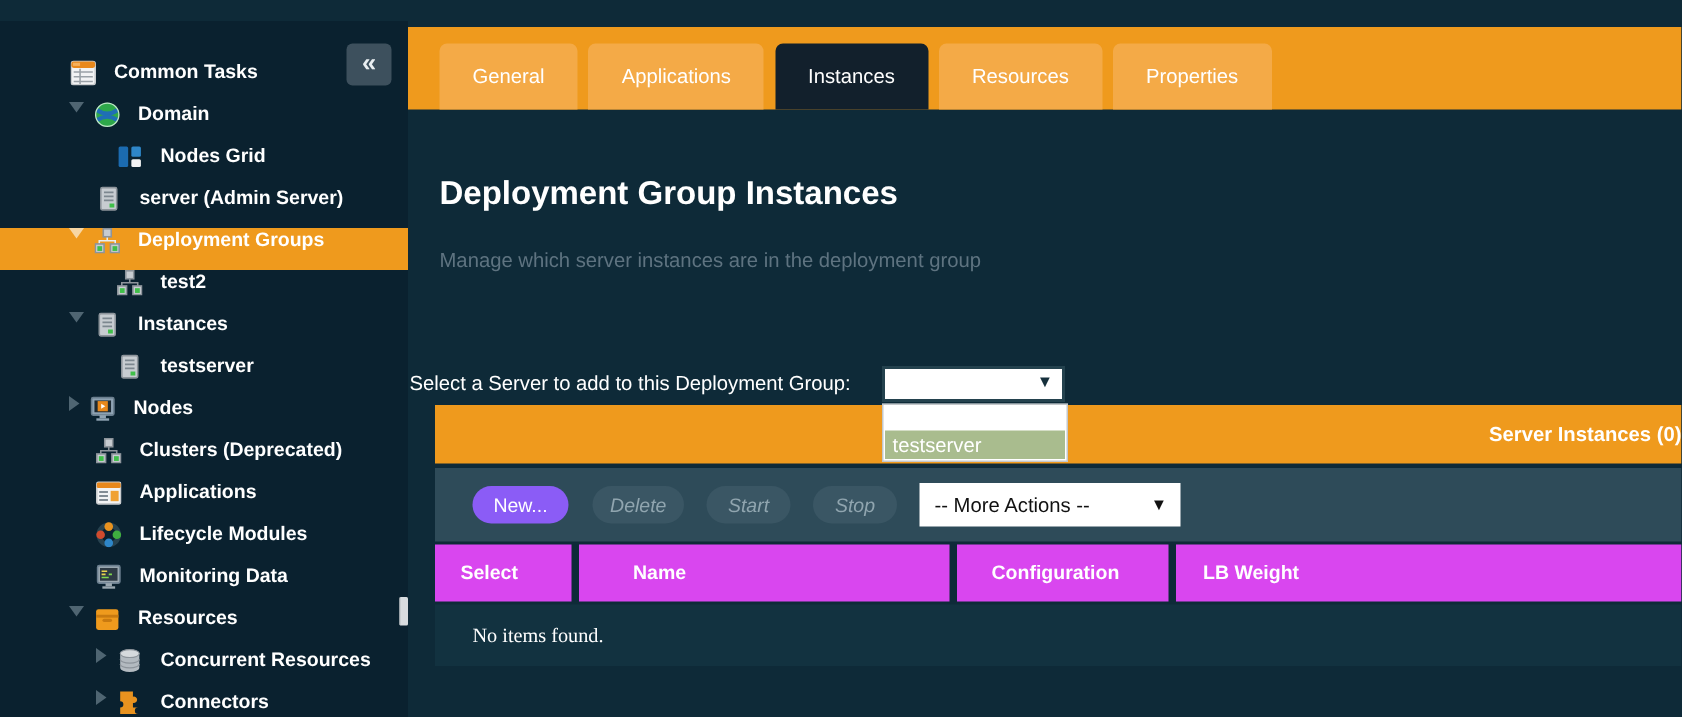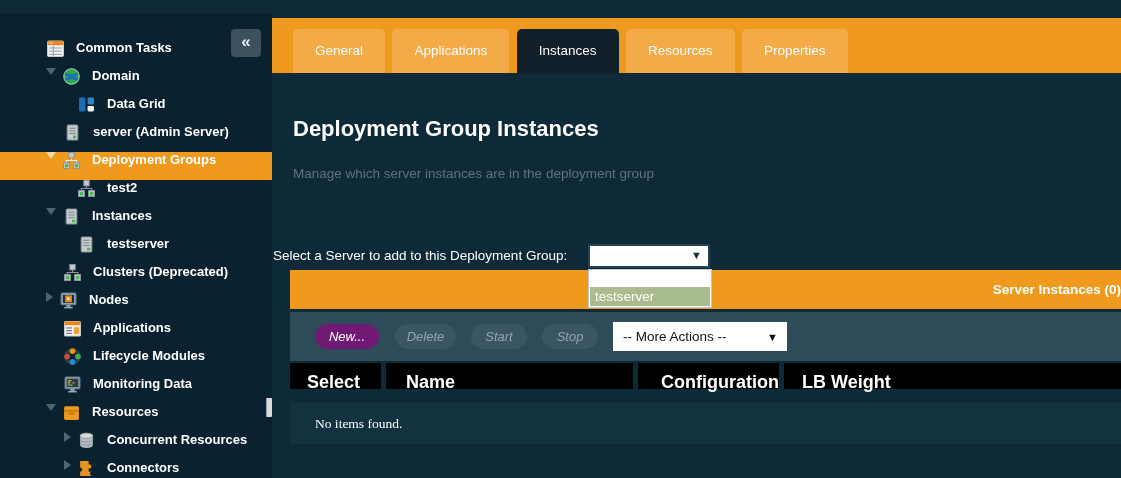--- a/index.html
+++ b/index.html
@@ -86,45 +86,45 @@
     position:absolute; left:18px; top:197px; right:0; height:39px;
     background:#ef9a1d; line-height:39px; padding-left:28px;
     font-size:13.5px; font-weight:bold; color:#ffffff;text-align:right;
   }
   .toolbar {
     position:absolute; left:18px; top:239px; right:0; height:49px;
     background:#2e4b59;
   }
   .btn {
     position:absolute; top:12px; height:25px; border:none; border-radius:13px;
-    background:#701a75; color:#ffffff; font-size:13px;
-    font-family:"Liberation Sans", sans-serif; cursor:pointer;font-style:italic;
+    background:#8b5cf6; color:#ffffff; font-size:13px;
+    font-family:"Liberation Sans", sans-serif; cursor:pointer;
   }
   .btn.disabled { background:#3a5664; color:#90a5af; font-style:italic; cursor:default; }
   .btn-new    { left:25px;  width:64px; }
   .btn-delete { left:105px; width:61px; }
   .btn-start  { left:181px; width:56px; }
   .btn-stop   { left:252px; width:56px; }
   .more-actions {
     position:absolute; left:323px; top:10px; width:174px; height:29px;
     background:#ffffff; color:#111111; font-size:13.5px; line-height:29px;
     padding-left:10px; cursor:pointer;
   }
   .more-actions .arrow { position:absolute; right:9px; top:1px; color:#111111; font-size:11px; }
 
   .table-head {
     position:absolute; left:18px; top:290px; right:0; height:38px;
     display:flex; gap:5px;
   }
   .th {
-    background:#000000; height:26px; line-height:38px;
-    font-size:18px; font-weight:bold; color:#ffffff; padding-left:17px;
+    background:#d946ef; height:38px; line-height:38px;
+    font-size:13px; font-weight:bold; color:#ffffff; padding-left:17px;
   }
   .th-select { width:91px;  flex:none; }
-  .th-name   { width:247px; flex:none; padding-left:20px; }
+  .th-name   { width:247px; flex:none; padding-left:36px; }
   .th-lb     { width:337px; flex:none; padding-left:18px; }
   .th-config { flex:1; padding-left:23px; }
 
   .empty-row {
     position:absolute; left:18px; top:330px; right:0; height:41px;
     background:#123240; line-height:41px; padding-left:25px;
     font-size:13.5px; color:#ffffff;font-family:Liberation Serif, serif;
   }
 </style>
 </head>
@@ -170,21 +170,21 @@
 
     <div class="nav-row">
       <span class="sp38"></span>
       <span class="icon">
         <svg width="17" height="17" viewBox="0 0 16 16">
             <rect x="1" y="1.5" width="6" height="13" rx="1" fill="#1b6bb0"></rect>
             <rect x="9" y="1.5" width="6" height="6.5" rx="1" fill="#2e86c8"></rect>
             <rect x="9" y="9.5" width="6" height="5" rx="1" fill="#f2f3f4"></rect>
           </svg>
       </span>
-      <span class="lbl">Data Grid</span>
+      <span class="lbl">Nodes Grid</span>
     </div>
 
     <div class="nav-row">
       <span class="sp24"></span>
       <span class="icon">
         <svg width="17" height="17" viewBox="0 0 16 16">
             <rect x="3" y="1" width="10" height="14" rx="1" fill="#c7ccd1" stroke="#8d949b"></rect>
             <g stroke="#7d8790">
               <line x1="5" y1="4" x2="11" y2="4"></line>
               <line x1="5" y1="6.5" x2="11" y2="6.5"></line>
@@ -256,49 +256,49 @@
               <line x1="5" y1="6.5" x2="11" y2="6.5"></line>
               <line x1="5" y1="9" x2="11" y2="9"></line>
             </g>
             <rect x="8.5" y="11" width="3" height="2.5" fill="#3fbf49"></rect>
           </svg>
       </span>
       <span class="lbl">testserver</span>
     </div>
 
     <div class="nav-row">
+      <span class="sp6"></span>
+        <span class="tri tri-right"></span>
+        <span class="sp7"></span>
+      <span class="icon">
+        <svg width="17" height="17" viewBox="0 0 16 16">
+            <rect x="1" y="1" width="14" height="11" rx="1" fill="#8fa3b3" stroke="#6b7f8f"></rect>
+            <rect x="2.8" y="2.8" width="10.4" height="7.4" fill="#1d2a33"></rect>
+            <rect x="4.8" y="3.2" width="6.4" height="6.4" fill="#e8881c"></rect>
+            <path d="M7 4.8 L9.6 6.4 L7 8 Z" fill="#ffffff"></path>
+            <rect x="6" y="12" width="4" height="2" fill="#8fa3b3"></rect>
+            <rect x="4" y="14" width="8" height="1.5" fill="#8fa3b3"></rect>
+          </svg>
+      </span>
+      <span class="lbl">Nodes</span>
+    </div>
+
+    <div class="nav-row">
       <span class="sp24"></span>
       <span class="icon">
         <svg width="17" height="17" viewBox="0 0 16 16">
             <path d="M8 5.5 V8 M3 10 V8 H13 V10" stroke="#8d949b" fill="none"></path>
             <rect x="5.5" y="0.5" width="5" height="5" fill="#c7ccd1" stroke="#8d949b"></rect>
             <rect x="0.5" y="10" width="5.5" height="5.5" fill="#c7ccd1" stroke="#8d949b"></rect>
             <rect x="10" y="10" width="5.5" height="5.5" fill="#c7ccd1" stroke="#8d949b"></rect>
             <rect x="1.8" y="11.4" width="3" height="3" fill="#3fbf49"></rect>
             <rect x="11.3" y="11.4" width="3" height="3" fill="#3fbf49"></rect>
           </svg>
       </span>
       <span class="lbl">Clusters (Deprecated)</span>
-    </div>
-
-    <div class="nav-row">
-      <span class="sp6"></span>
-        <span class="tri tri-right"></span>
-        <span class="sp7"></span>
-      <span class="icon">
-        <svg width="17" height="17" viewBox="0 0 16 16">
-            <rect x="1" y="1" width="14" height="11" rx="1" fill="#8fa3b3" stroke="#6b7f8f"></rect>
-            <rect x="2.8" y="2.8" width="10.4" height="7.4" fill="#1d2a33"></rect>
-            <rect x="4.8" y="3.2" width="6.4" height="6.4" fill="#e8881c"></rect>
-            <path d="M7 4.8 L9.6 6.4 L7 8 Z" fill="#ffffff"></path>
-            <rect x="6" y="12" width="4" height="2" fill="#8fa3b3"></rect>
-            <rect x="4" y="14" width="8" height="1.5" fill="#8fa3b3"></rect>
-          </svg>
-      </span>
-      <span class="lbl">Nodes</span>
     </div>
 
     <div class="nav-row">
       <span class="sp24"></span>
       <span class="icon">
         <svg width="17" height="17" viewBox="0 0 16 16">
             <rect x="0.5" y="1.5" width="15" height="13.5" rx="1" fill="#f2f3f4" stroke="#c9ccce"></rect>
             <rect x="0.5" y="1.5" width="15" height="3.5" rx="1" fill="#e8881c"></rect>
             <g stroke="#5c6a75">
               <line x1="2" y1="7.5" x2="7.5" y2="7.5"></line>

